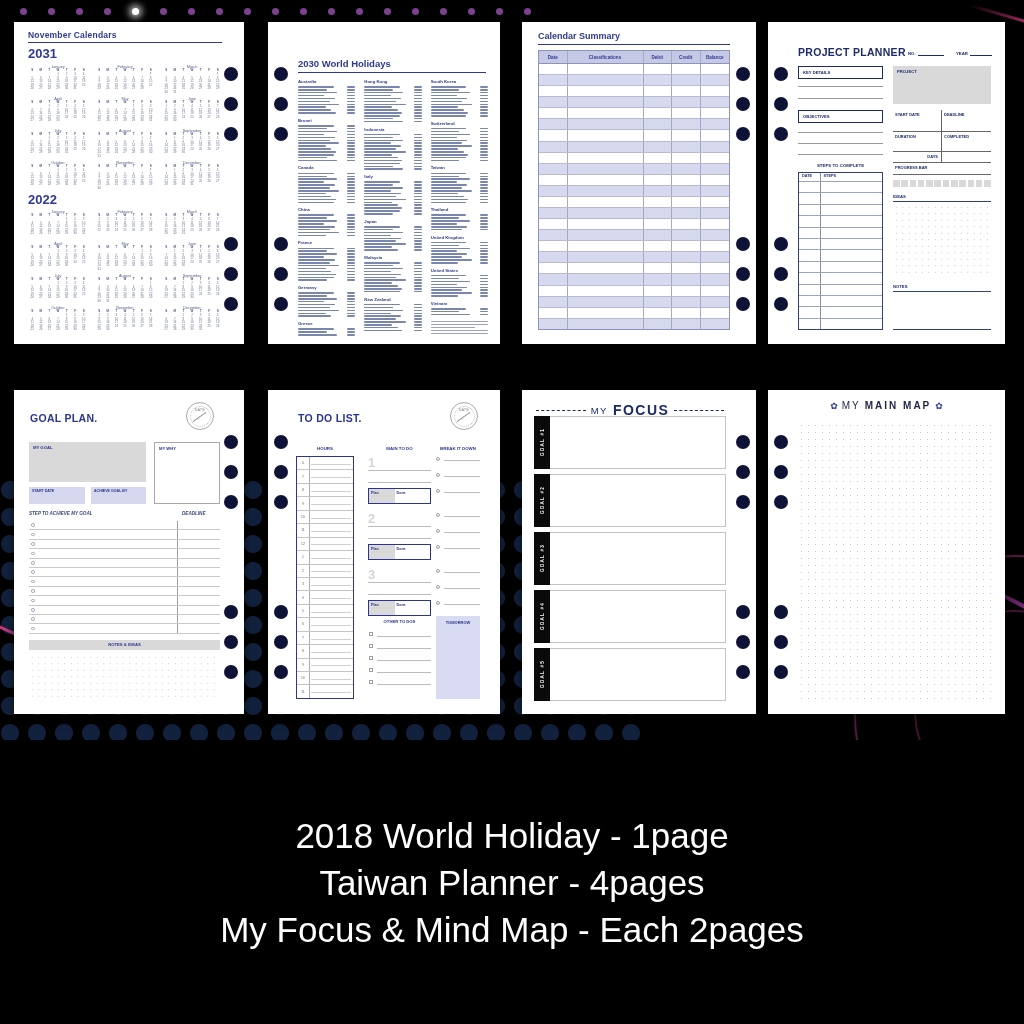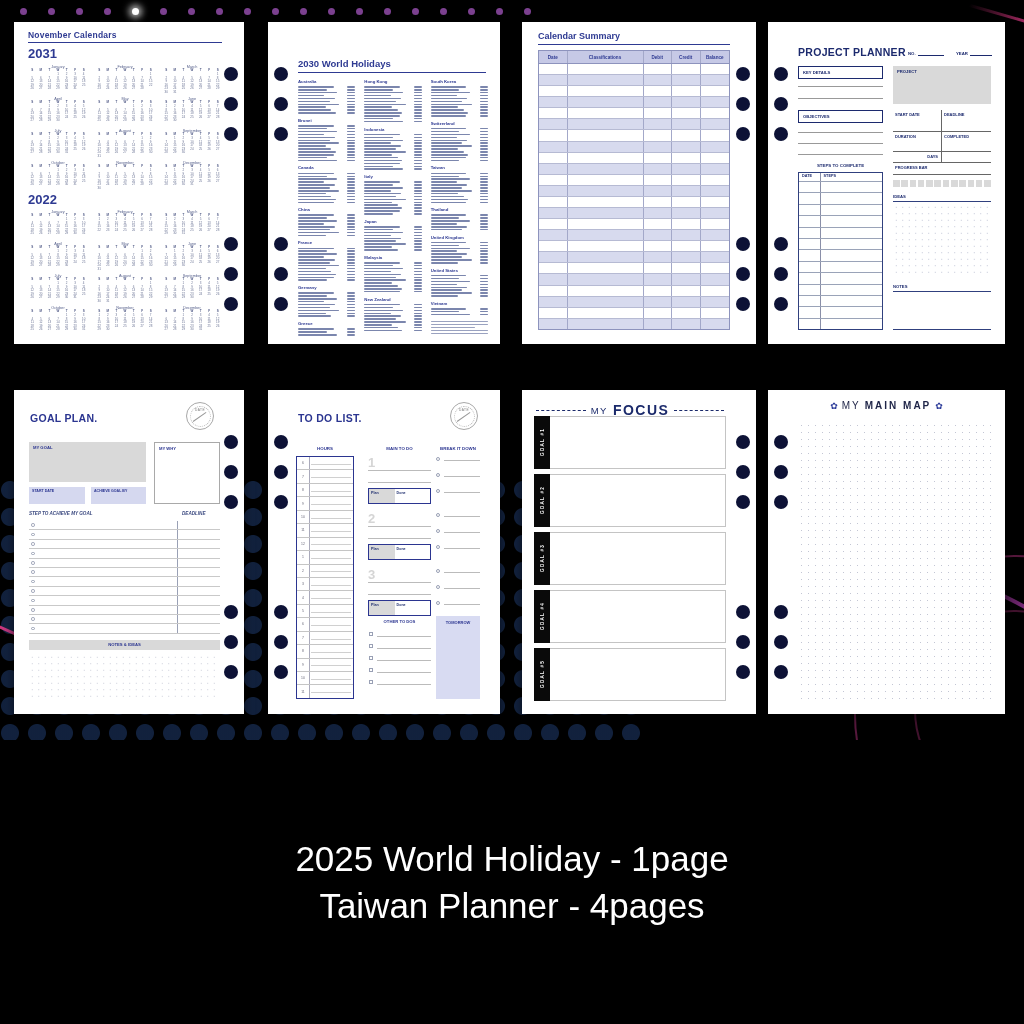--- a/index.html
+++ b/index.html
@@ -2723,16 +2723,17 @@
     <div class="mm-dots"></div>
   <i class="hole" style="top: 45px; left: 6px;"></i>
       <i class="hole" style="top: 75px; left: 6px;"></i>
       <i class="hole" style="top: 105px; left: 6px;"></i>
       <i class="hole" style="top: 215px; left: 6px;"></i>
       <i class="hole" style="top: 245px; left: 6px;"></i>
       <i class="hole" style="top: 275px; left: 6px;"></i>
     </div>
 
   <div class="footer">
-    <div class="footer-line">2025 World Holiday - 1page</div>
+    <div class="footer-line">2018 World Holiday - 1page</div>
     <div class="footer-line">Taiwan Planner - 4pages</div>
+    <div class="footer-line">My Focus &amp; Mind Map - Each 2pages</div>
   </div>
 </div>
 
 </body></html>

